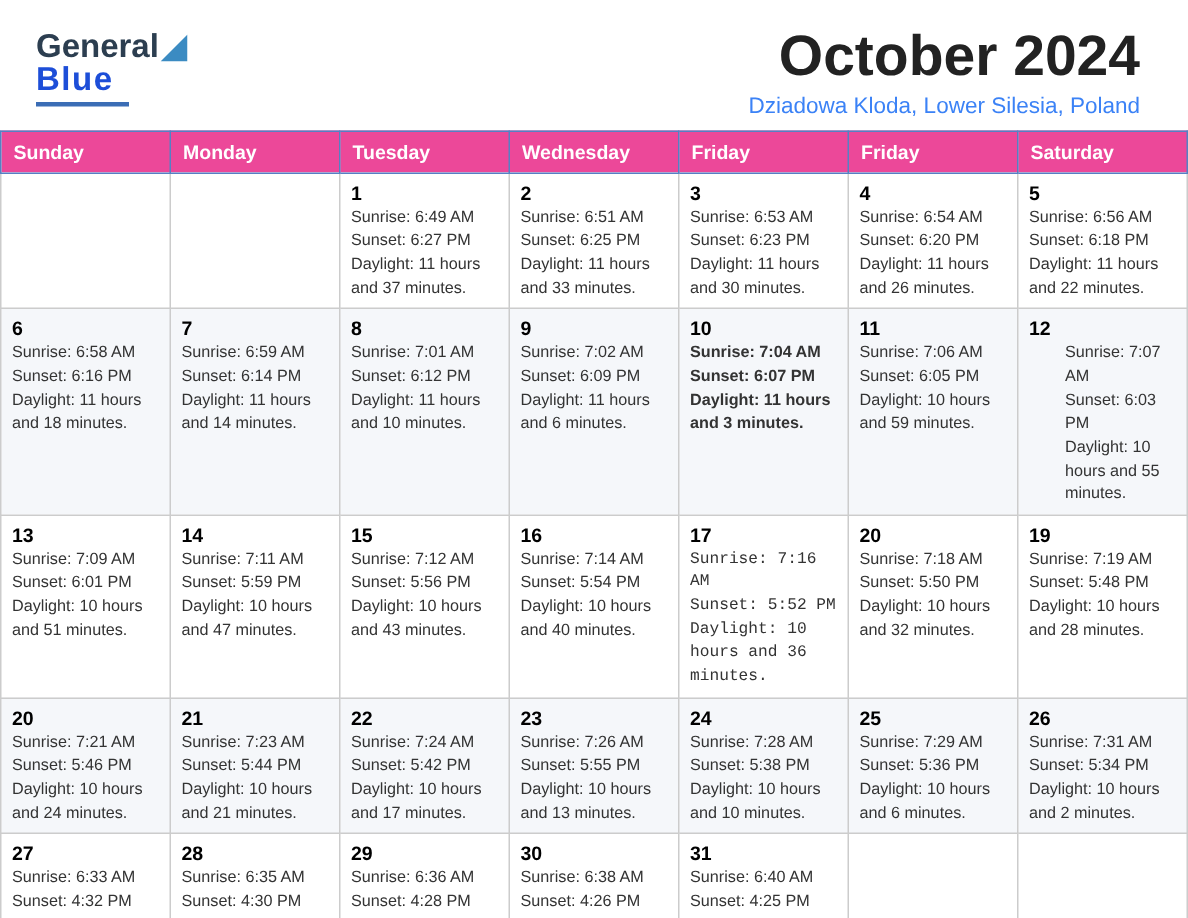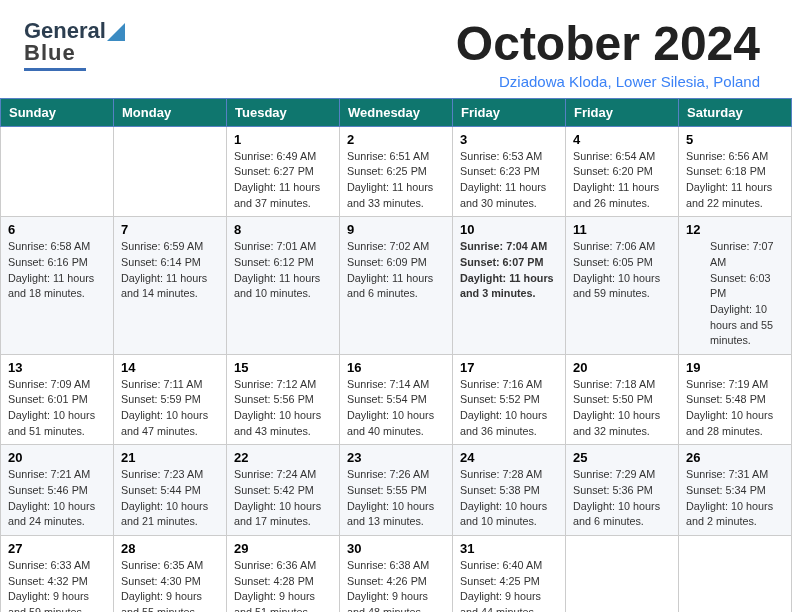--- a/index.html
+++ b/index.html
@@ -18,37 +18,37 @@
     }
     .logo {
       display: flex;
       flex-direction: column;
       align-items: flex-start;
     }
     .title-block {
       text-align: right;
     }
     .month-title {
-      font-size: 48px;
+      font-size: 38px;
       font-weight: bold;
       color: #222;
       line-height: 1.1;
     }
     .location {
       font-size: 15px;
       color: #3b82f6;
       margin-top: 2px;
     }
     .calendar-table {
       width: 100%;
       border-collapse: collapse;
       font-size: 11.5px;
     }
     .calendar-table th {
-      background: #0f766e;
+      background: #ec4899;
       color: #fff;
       text-align: left;
       padding: 6px 8px;
       font-size: 13px;
       font-weight: bold;
       border: 1px solid #5580c4;
     }
     .calendar-table td {
       border: 1px solid #ccc;
       vertical-align: top;
@@ -77,21 +77,21 @@
 <body>
 
 <div class="header">
   <div class="logo">
     <div style="display:flex;align-items:center;">
       <span style="font-size:22px;font-weight:bold;color:#2c3e50;">General</span>
       <svg width="18" height="22" viewBox="0 0 18 22" style="margin-left:1px;margin-top:-2px;">
         <polygon points="0,22 18,22 18,4" fill="#3b8bc2"></polygon>
       </svg>
     </div>
-    <div style="font-size:22px;font-weight:bold;color:#404040;margin-top:-4px;letter-spacing:1px;">Blue</div>
+    <div style="font-size:22px;font-weight:bold;color:#1d4ed8;margin-top:-4px;letter-spacing:1px;">Blue</div>
     <div style="width:62px;height:3px;background:#3b6db5;margin-top:2px;"></div>
   </div>
   <div class="title-block">
     <div class="month-title">October 2024</div>
     <div class="location">Dziadowa Kloda, Lower Silesia, Poland</div>
   </div>
 </div>
 
 <table class="calendar-table">
   <thead>
@@ -204,21 +204,21 @@
 Daylight: 10 hours and 43 minutes.</div>
         </td>
         <td>
           <span class="day-num">16</span>
           <div class="day-info" style="white-space: pre-line;">Sunrise: 7:14 AM
 Sunset: 5:54 PM
 Daylight: 10 hours and 40 minutes.</div>
         </td>
         <td>
           <span class="day-num">17</span>
-          <div class="day-info" style="white-space: pre-line;">Sunrise: 7:16 AM
+          <div class="day-info" style="white-space: pre-line; font-family: Liberation Mono, monospace;">Sunrise: 7:16 AM
 Sunset: 5:52 PM
 Daylight: 10 hours and 36 minutes.</div>
         </td>
         <td>
           <span class="day-num">20</span>
           <div class="day-info" style="white-space: pre-line;">Sunrise: 7:18 AM
 Sunset: 5:50 PM
 Daylight: 10 hours and 32 minutes.</div>
         </td>
         <td>

